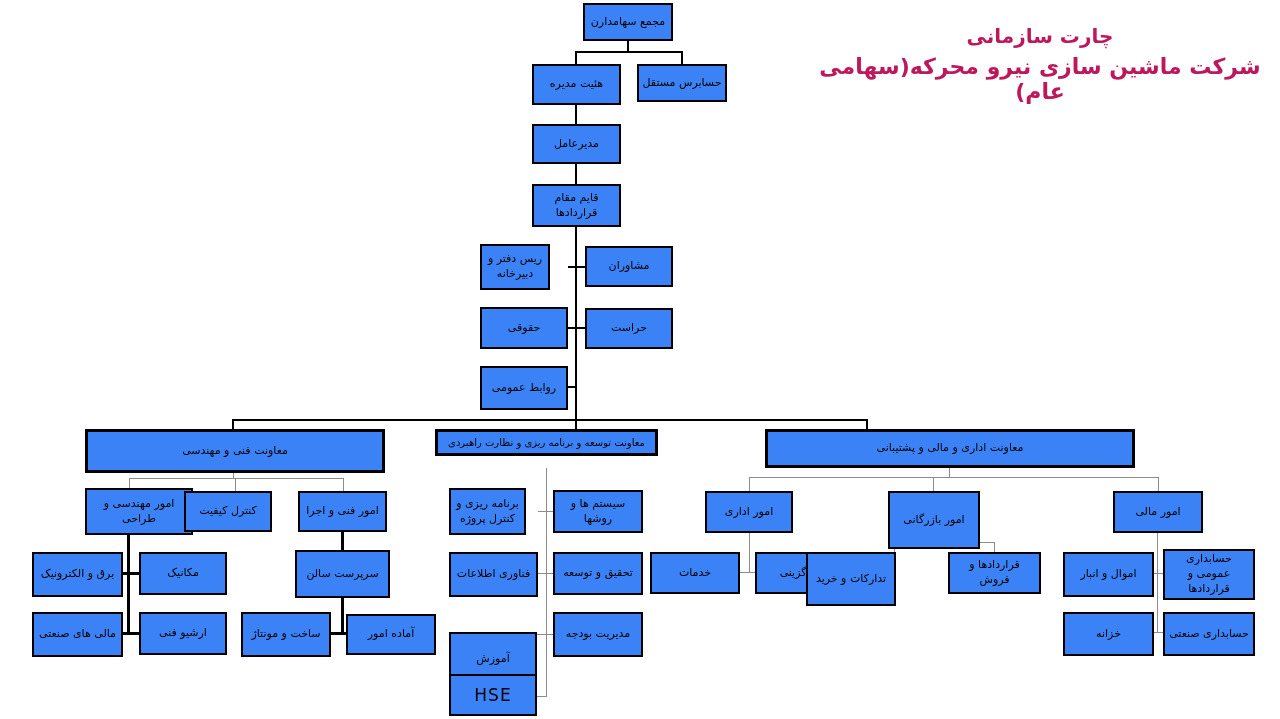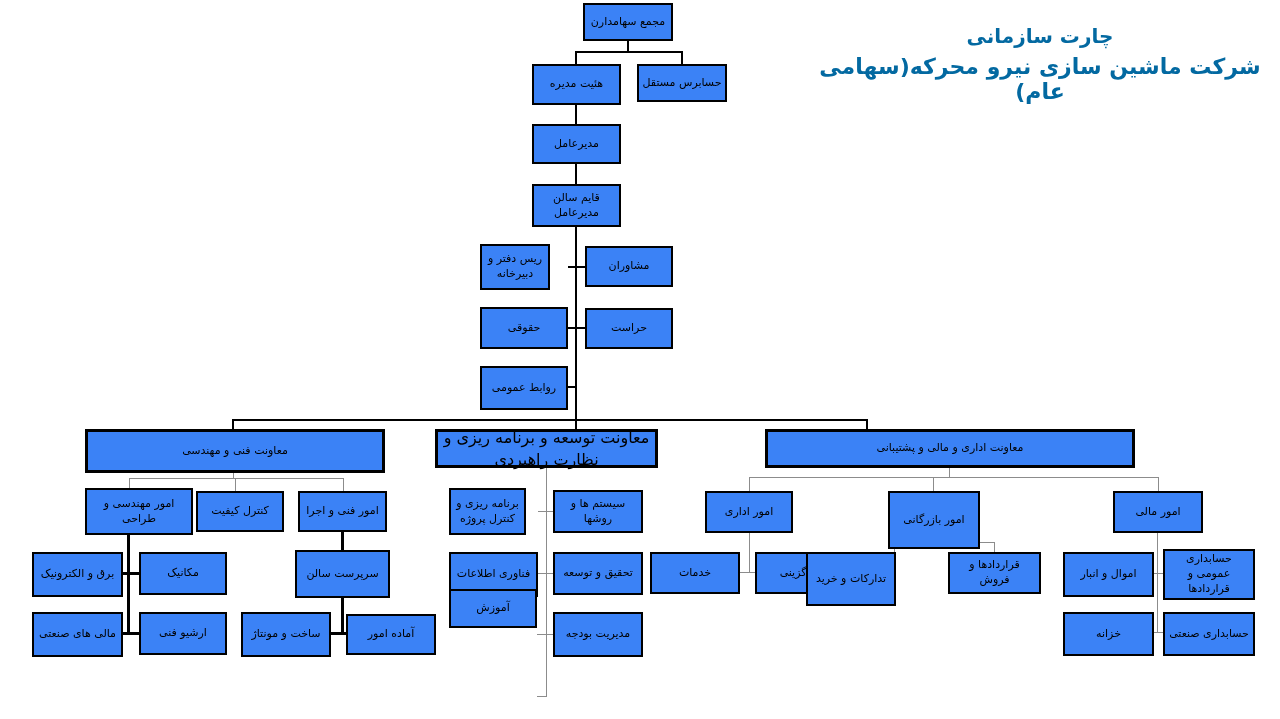--- a/index.html
+++ b/index.html
@@ -30,21 +30,21 @@
   .b3{border-width:3px;}
   .latin{direction:ltr;font-size:17px;letter-spacing:1px;}
   .ln{position:absolute;z-index:1;}
   .lb{background:#000;}      
   .lk{background:#000;}      
   .lg{background:#8c8c8c;}   
   #chart-title{
     position:absolute;
     left:815px;top:24px;width:450px;
     text-align:center;
-    color:#0369a1;
+    color:#be185d;
     direction:rtl;
     font-weight:bold;
     z-index:2;
   }
   #chart-title .t1{font-size:20px;margin:0 0 6px 0;}
   #chart-title .t2{font-size:22px;margin:0;}
 </style>
 </head>
 <body>
 
@@ -52,48 +52,49 @@
 
   <div id="chart-title">
     <div class="t1">چارت سازمانی</div>
     <div class="t2">شرکت ماشین سازی نیرو محرکه(سهامی عام)</div>
   </div>
 
   <div class="box" style="left:583px;top:3px;width:90px;height:38px">مجمع سهامدارن</div>
   <div class="box" style="left:532px;top:64px;width:89px;height:41px">هئیت مدیره</div>
   <div class="box" style="left:637px;top:64px;width:90px;height:38px">حسابرس مستقل</div>
   <div class="box" style="left:532px;top:124px;width:89px;height:40px">مدیرعامل</div>
-  <div class="box" style="left:532px;top:184px;width:89px;height:43px">قایم سالن مدیرعامل</div>
+  <div class="box" style="left:532px;top:184px;width:89px;height:43px">قایم مقام قراردادها</div>
   <div class="box" style="left:480px;top:244px;width:70px;height:46px">ریس دفتر و دبیرخانه</div>
   <div class="box" style="left:585px;top:246px;width:88px;height:41px">مشاوران</div>
   <div class="box" style="left:480px;top:307px;width:88px;height:42px">حقوقی</div>
   <div class="box" style="left:585px;top:308px;width:88px;height:41px">حراست</div>
   <div class="box" style="left:480px;top:366px;width:88px;height:44px">روابط عمومی</div>
 
   <div class="box b3" style="left:85px;top:429px;width:300px;height:44px">معاونت فنی و مهندسی</div>
-  <div class="box b3" style="left:435px;top:429px;width:223px;height:39px;font-size:16px">معاونت توسعه و برنامه ریزی و نظارت راهبردی</div>
+  <div class="box b3" style="left:435px;top:429px;width:223px;height:27px;font-size:10px">معاونت توسعه و برنامه ریزی و نظارت راهبردی</div>
   <div class="box b3" style="left:765px;top:429px;width:370px;height:39px">معاونت اداری و مالی و پشتیبانی</div>
 
   <div class="box" style="left:85px;top:488px;width:108px;height:47px">امور مهندسی و طراحی</div>
-  <div class="box" style="left:196px;top:491px;width:88px;height:41px">کنترل کیفیت</div>
+  <div class="box" style="left:184px;top:491px;width:88px;height:41px">کنترل کیفیت</div>
   <div class="box" style="left:298px;top:491px;width:89px;height:41px">امور فنی و اجرا</div>
   <div class="box" style="left:32px;top:552px;width:91px;height:45px">برق و الکترونیک</div>
   <div class="box" style="left:139px;top:552px;width:88px;height:43px">مکانیک</div>
   <div class="box" style="left:32px;top:612px;width:91px;height:45px">مالی های صنعتی</div>
   <div class="box" style="left:139px;top:612px;width:88px;height:43px">ارشیو فنی</div>
   <div class="box" style="left:295px;top:550px;width:95px;height:48px">سرپرست سالن</div>
   <div class="box" style="left:241px;top:612px;width:90px;height:45px">ساخت و مونتاژ</div>
   <div class="box" style="left:346px;top:614px;width:90px;height:41px">آماده امور</div>
 
   <div class="box" style="left:449px;top:488px;width:77px;height:47px">برنامه ریزی و کنترل پروژه</div>
   <div class="box" style="left:553px;top:490px;width:90px;height:43px">سیستم ها و روشها</div>
   <div class="box" style="left:449px;top:552px;width:89px;height:45px">فناوری اطلاعات</div>
   <div class="box" style="left:553px;top:552px;width:90px;height:43px">تحقیق و توسعه</div>
-  <div class="box" style="left:449px;top:589px;width:88px;height:39px">آموزش</div>
+  <div class="box" style="left:449px;top:632px;width:88px;height:55px">آموزش</div>
   <div class="box" style="left:553px;top:612px;width:90px;height:45px">مدیریت بودجه</div>
+  <div class="box latin" style="left:449px;top:674px;width:88px;height:42px">HSE</div>
 
   <div class="box" style="left:705px;top:491px;width:88px;height:42px">امور اداری</div>
   <div class="box" style="left:650px;top:552px;width:90px;height:42px">خدمات</div>
   <div class="box" style="left:755px;top:552px;width:90px;height:42px">کارگزینی</div>
   <div class="box" style="left:888px;top:491px;width:92px;height:58px">امور بازرگانی</div>
   <div class="box" style="left:806px;top:552px;width:90px;height:54px">تدارکات و خرید</div>
   <div class="box" style="left:948px;top:552px;width:93px;height:42px">قراردادها و فروش</div>
   <div class="box" style="left:1113px;top:491px;width:90px;height:42px">امور مالی</div>
   <div class="box" style="left:1063px;top:552px;width:91px;height:45px">اموال و انبار</div>
   <div class="box" style="left:1163px;top:549px;width:92px;height:51px">حسابداری عمومی و قراردادها</div>

